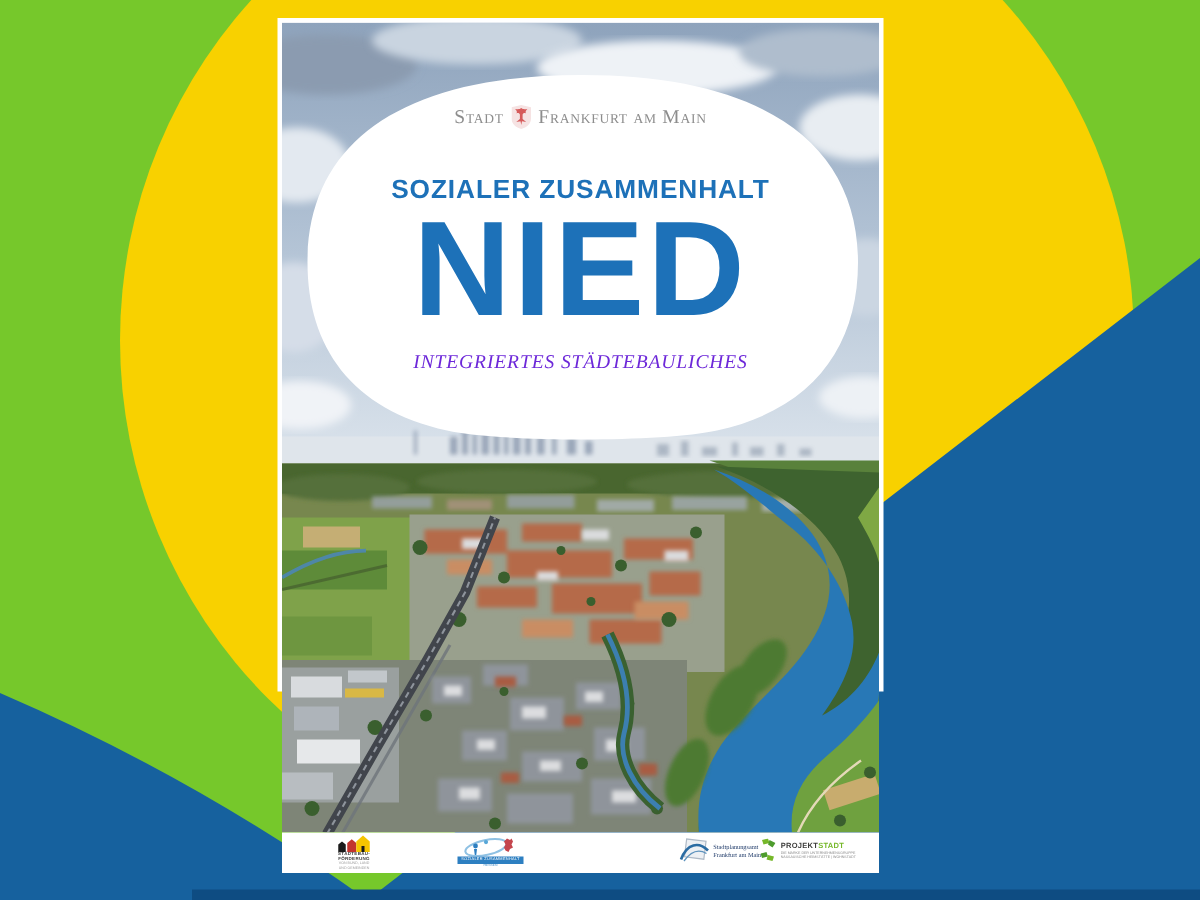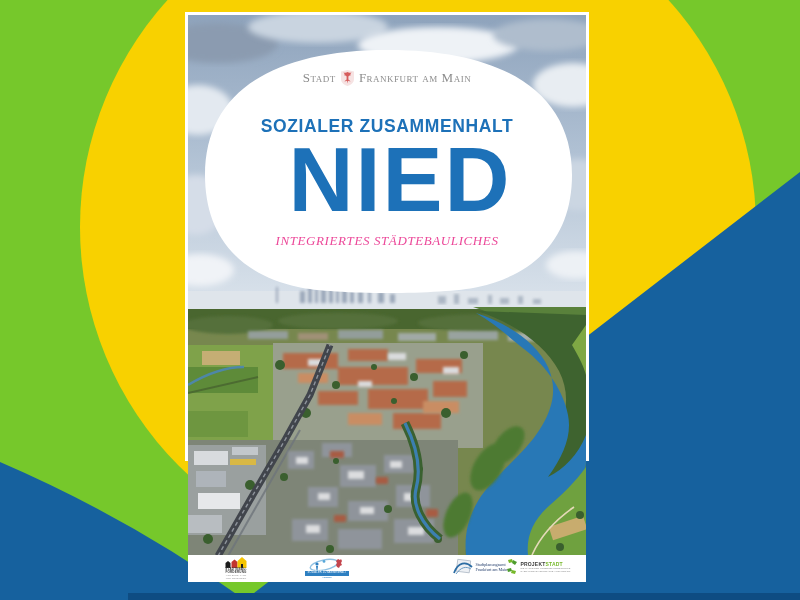--- a/index.html
+++ b/index.html
@@ -9,22 +9,22 @@
   .cover{position:absolute;left:185px;top:12px;width:404px;height:449px;background:#fff;}
   .photo-wrap{position:absolute;left:3px;top:3px;width:398px;height:540px;overflow:hidden;}
   .photo-wrap svg{display:block;}
   .overlay{position:absolute;left:3px;top:3px;width:398px;height:540px;pointer-events:none;}
   .publisher{position:absolute;top:58px;left:0;width:404px;display:flex;justify-content:center;
              align-items:center;gap:5px;color:#8d8d8d;font-family:"Liberation Serif",serif;
              font-variant:small-caps;font-size:13px;letter-spacing:.5px;}
   .kicker{position:absolute;top:104px;left:0;width:404px;text-align:center;color:#1D71B8;
           font-size:17.5px;font-weight:bold;letter-spacing:.6px;}
   .title{position:absolute;top:128px;left:0;width:404px;text-align:center;color:#1D71B8;
-         font-size:90px;font-weight:bold;letter-spacing:2px;line-height:.9;padding-left:13px;}
-  .subtitle{position:absolute;top:220px;left:0;width:404px;text-align:center;color:#ec4899;
+         font-size:90px;font-weight:bold;letter-spacing:2px;line-height:.9;}
+  .subtitle{position:absolute;top:220px;left:0;width:404px;text-align:center;color:#6d28d9;
             font-family:"Liberation Serif",serif;font-style:italic;font-size:13px;
             letter-spacing:.6px;line-height:1.35;}
   .footer{position:absolute;left:3px;top:543px;width:398px;height:27px;background:#fff;}
   .logo{position:absolute;display:flex;flex-direction:column;align-items:center;}
   .logo-row{display:flex;align-items:center;gap:3px;}
   .t-bold{font-size:3px;font-weight:bold;color:#3a3a3a;line-height:1.15;text-align:center;letter-spacing:.2px;}
   .t-faint{font-size:2.4px;color:#9a9a9a;line-height:1.2;text-align:center;}
   .banner{background:#2D7FC1;color:#fff;font-size:2.6px;line-height:1;padding:1px 2px;
           letter-spacing:.2px;white-space:nowrap;}
   .banner-sub{color:#2D7FC1;font-size:2.3px;line-height:1.4;}

